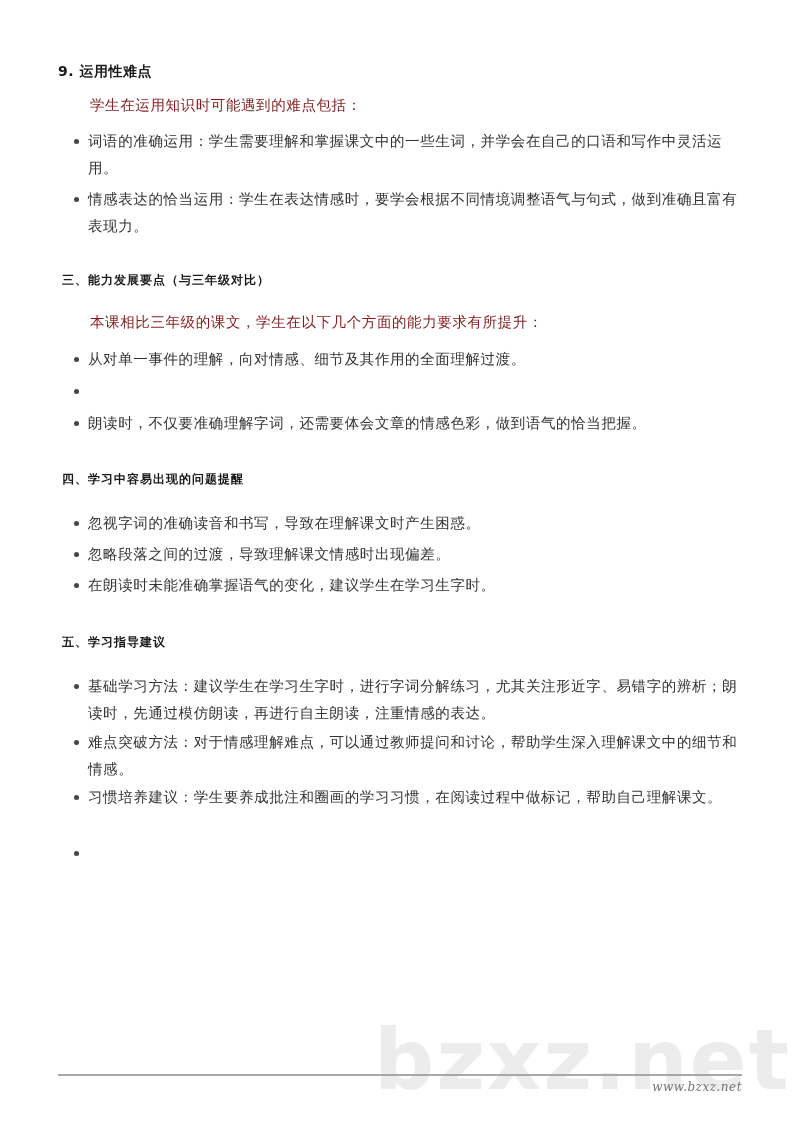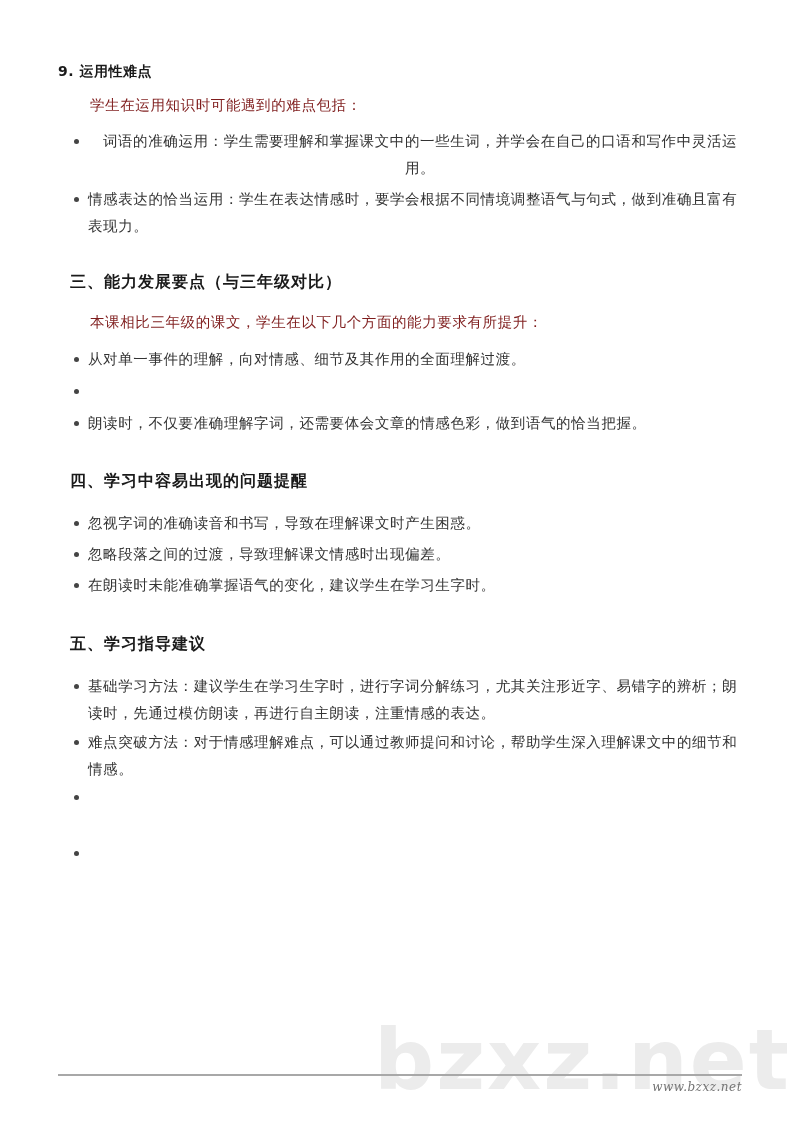--- a/index.html
+++ b/index.html
@@ -6,22 +6,22 @@
     body {
       width: 800px; height: 1130px; background: #ffffff; position: relative; overflow: hidden;
       font-family: "DejaVu Serif", "Liberation Serif", serif; color: #2a2a2a;
     }
     .page { position: absolute; left: 58px; top: 0; width: 690px; }
     .sub-heading {
       position: absolute; left: 0; font-family: "DejaVu Sans", "Liberation Sans", sans-serif;
       font-weight: bold; font-size: 14px; color: #1a1a1a; letter-spacing: 0.5px;
     }
     .sec-heading {
-      position: absolute; left: 12px; font-family: "DejaVu Sans", "Liberation Sans", sans-serif;
-      font-weight: bold; font-size: 16px; color: #1a1a1a; letter-spacing: 1px;
+      position: absolute; left: 4px; font-family: "DejaVu Sans", "Liberation Sans", sans-serif;
+      font-weight: bold; font-size: 12px; color: #1a1a1a; letter-spacing: 1px;
     }
     .para {
       position: absolute; left: 32px; font-size: 14.5px; color: #7f1d1d; letter-spacing: 0.6px; white-space: nowrap;
     }
     .bullet {
       position: absolute; left: 14px; width: 680px; font-size: 14.5px; line-height: 27px; color: #333;
       letter-spacing: 0.6px; padding-left: 16px; box-sizing: border-box;
     }
     .bullet .dot {
       position: absolute; left: 2px; top: 11px; width: 5px; height: 5px; border-radius: 50%; background: #444;
@@ -36,21 +36,21 @@
       font-style: italic; font-size: 12px; color: #737373; letter-spacing: 0.5px;
     }
   </style>
 </head>
 <body>
 
 <div class="page">
 
   <div class="sub-heading" style="top:63px;">9. 运用性难点</div>
   <div class="para" style="top:96px;">学生在运用知识时可能遇到的难点包括：</div>
-  <div class="bullet" style="top:128px;text-align:center;">
+  <div class="bullet" style="top:128px;">
     <span class="dot"></span>
     <span>词语的准确运用：学生需要理解和掌握课文中的一些生词，并学会在自己的口语和写作中灵活运用。</span>
   </div>
   <div class="bullet" style="top:186px;">
     <span class="dot"></span>
     <span>情感表达的恰当运用：学生在表达情感时，要学会根据不同情境调整语气与句式，做到准确且富有表现力。</span>
   </div>
 
   <div class="sec-heading" style="top:272px;">三、能力发展要点（与三年级对比）</div>
   <div class="para" style="top:313px;">本课相比三年级的课文，学生在以下几个方面的能力要求有所提升：</div>
@@ -84,20 +84,21 @@
   <div class="bullet" style="top:673px;">
     <span class="dot"></span>
     <span>基础学习方法：建议学生在学习生字时，进行字词分解练习，尤其关注形近字、易错字的辨析；朗读时，先通过模仿朗读，再进行自主朗读，注重情感的表达。</span>
   </div>
   <div class="bullet" style="top:729px;">
     <span class="dot"></span>
     <span>难点突破方法：对于情感理解难点，可以通过教师提问和讨论，帮助学生深入理解课文中的细节和情感。</span>
   </div>
   <div class="bullet" style="top:784px;">
     <span class="dot"></span>
+    <span>习惯培养建议：学生要养成批注和圈画的学习习惯，在阅读过程中做标记，帮助自己理解课文。</span>
   </div>
   <div class="bullet" style="top:840px;">
     <span class="dot"></span>
   </div>
 </div>
 
 <div class="watermark">bzxz.net</div>
 <div class="footer-rule"></div>
 <div class="footer-text">www.bzxz.net</div>
 

